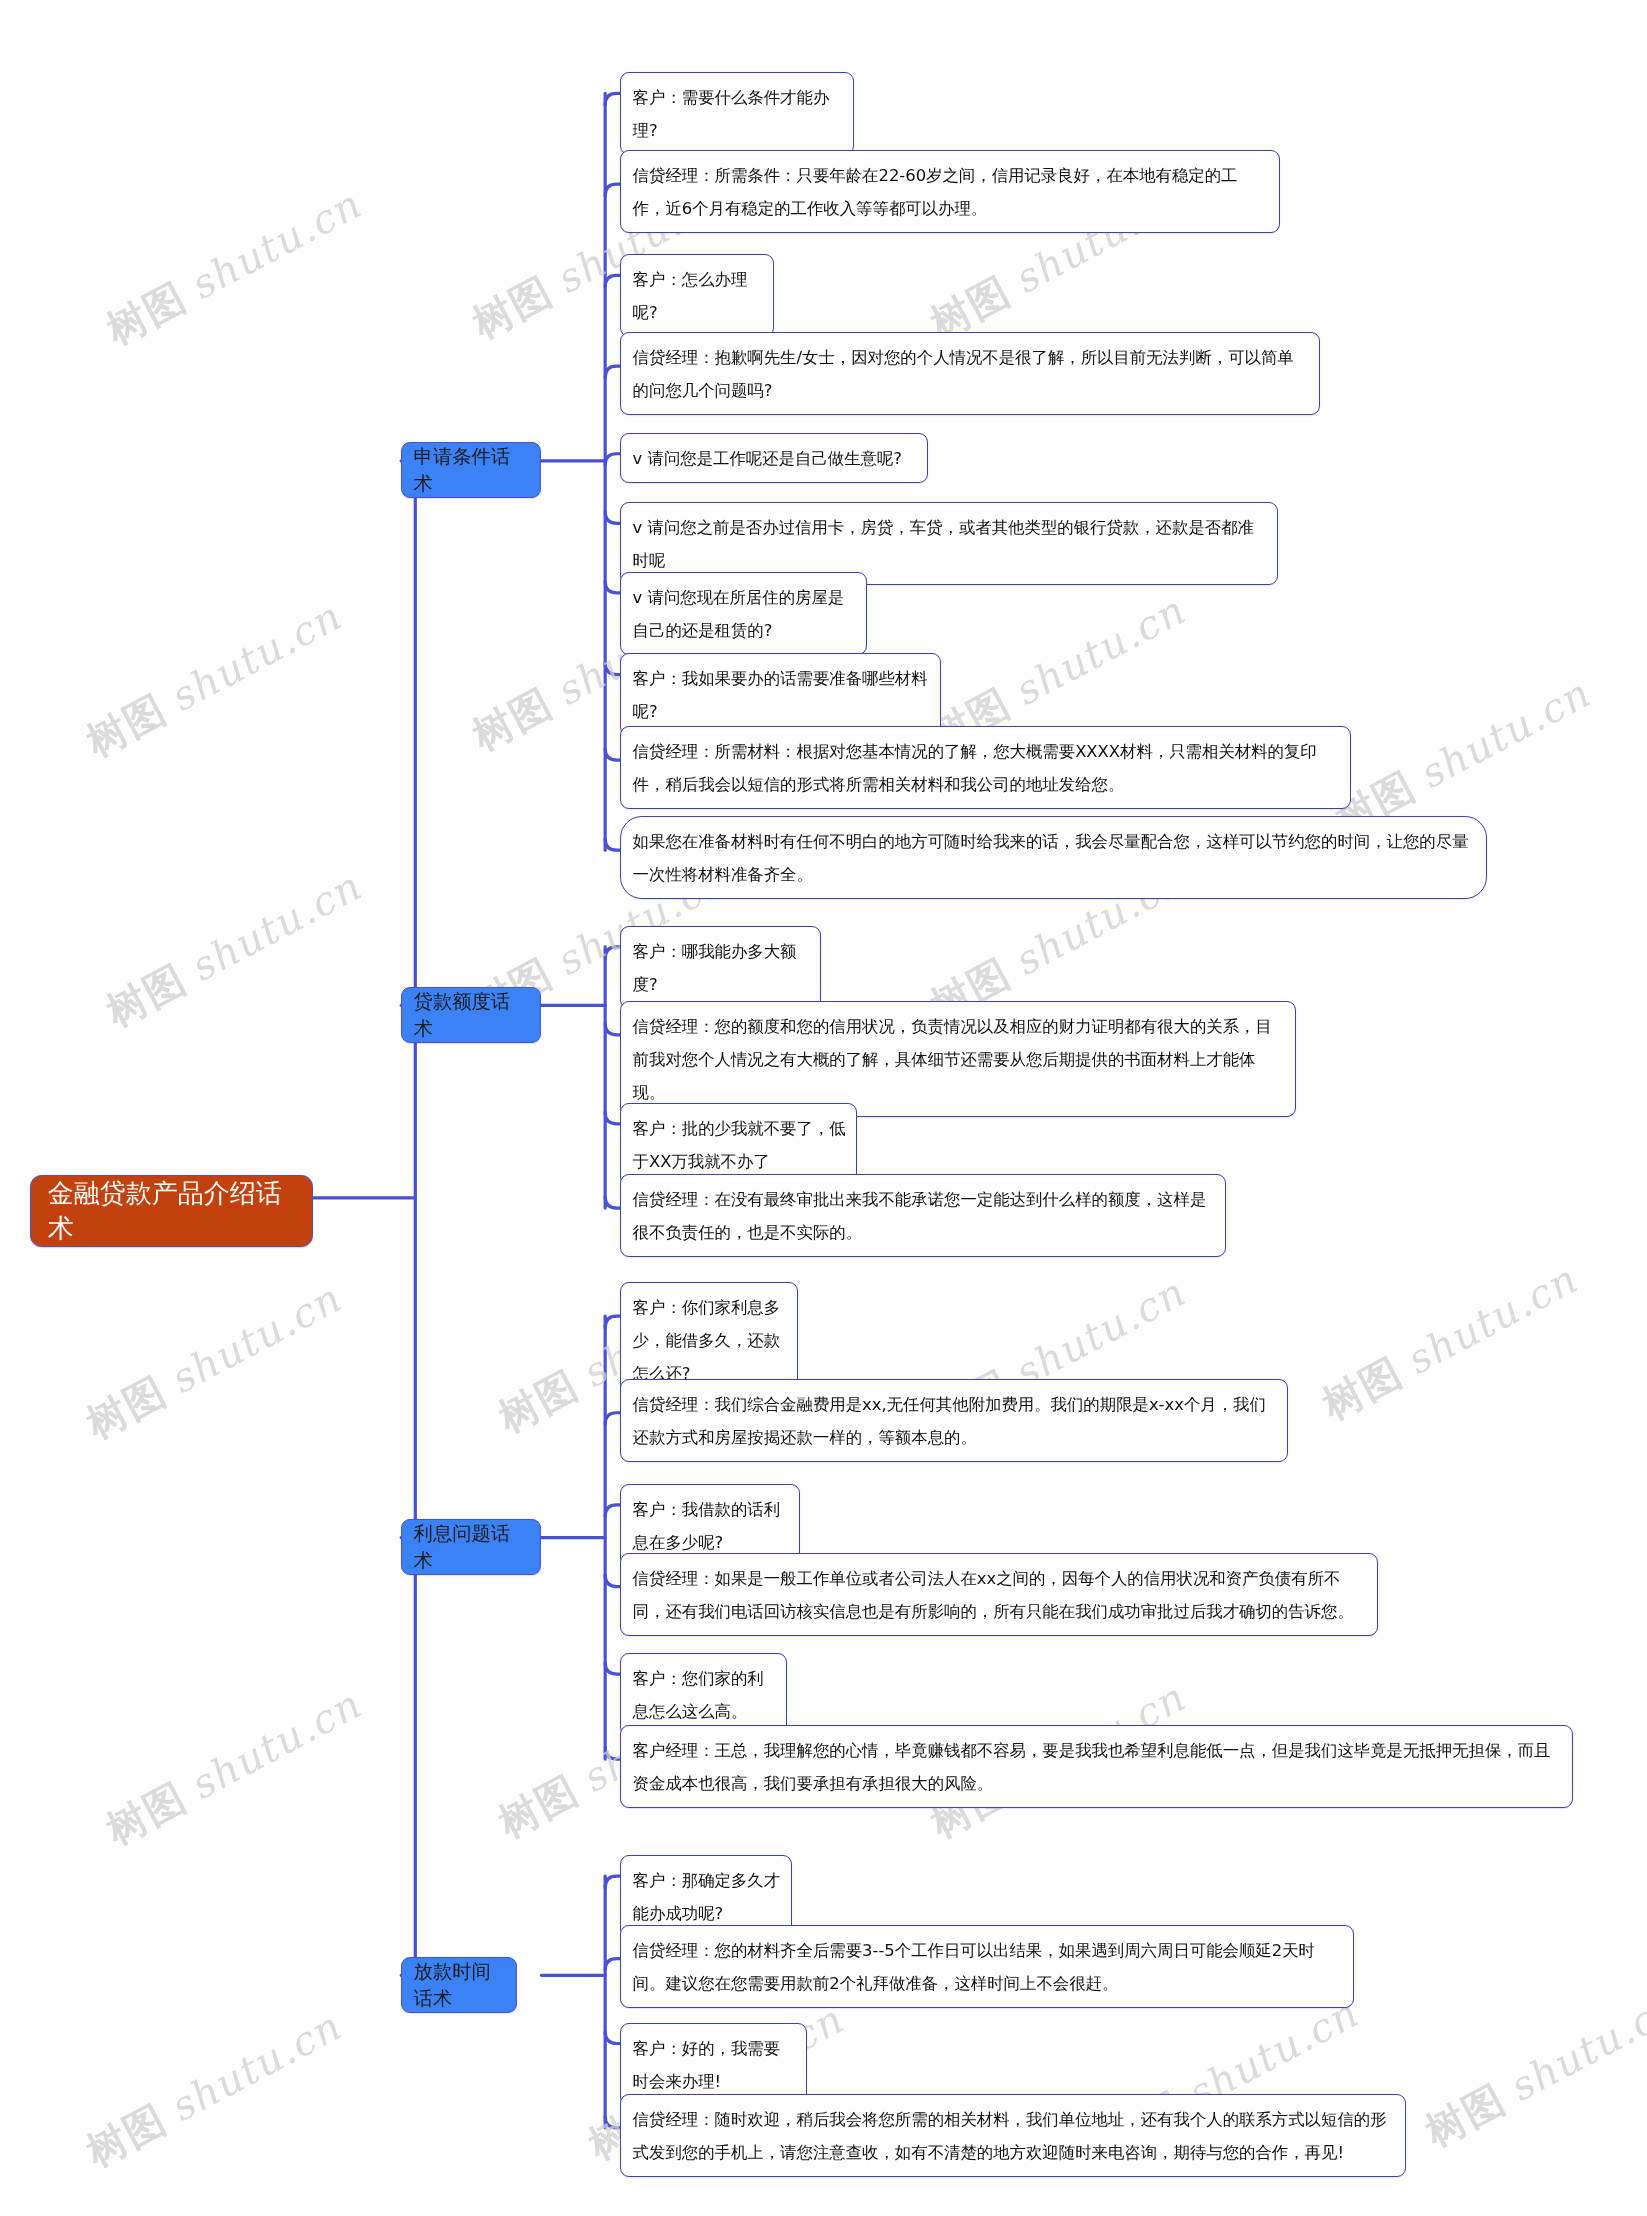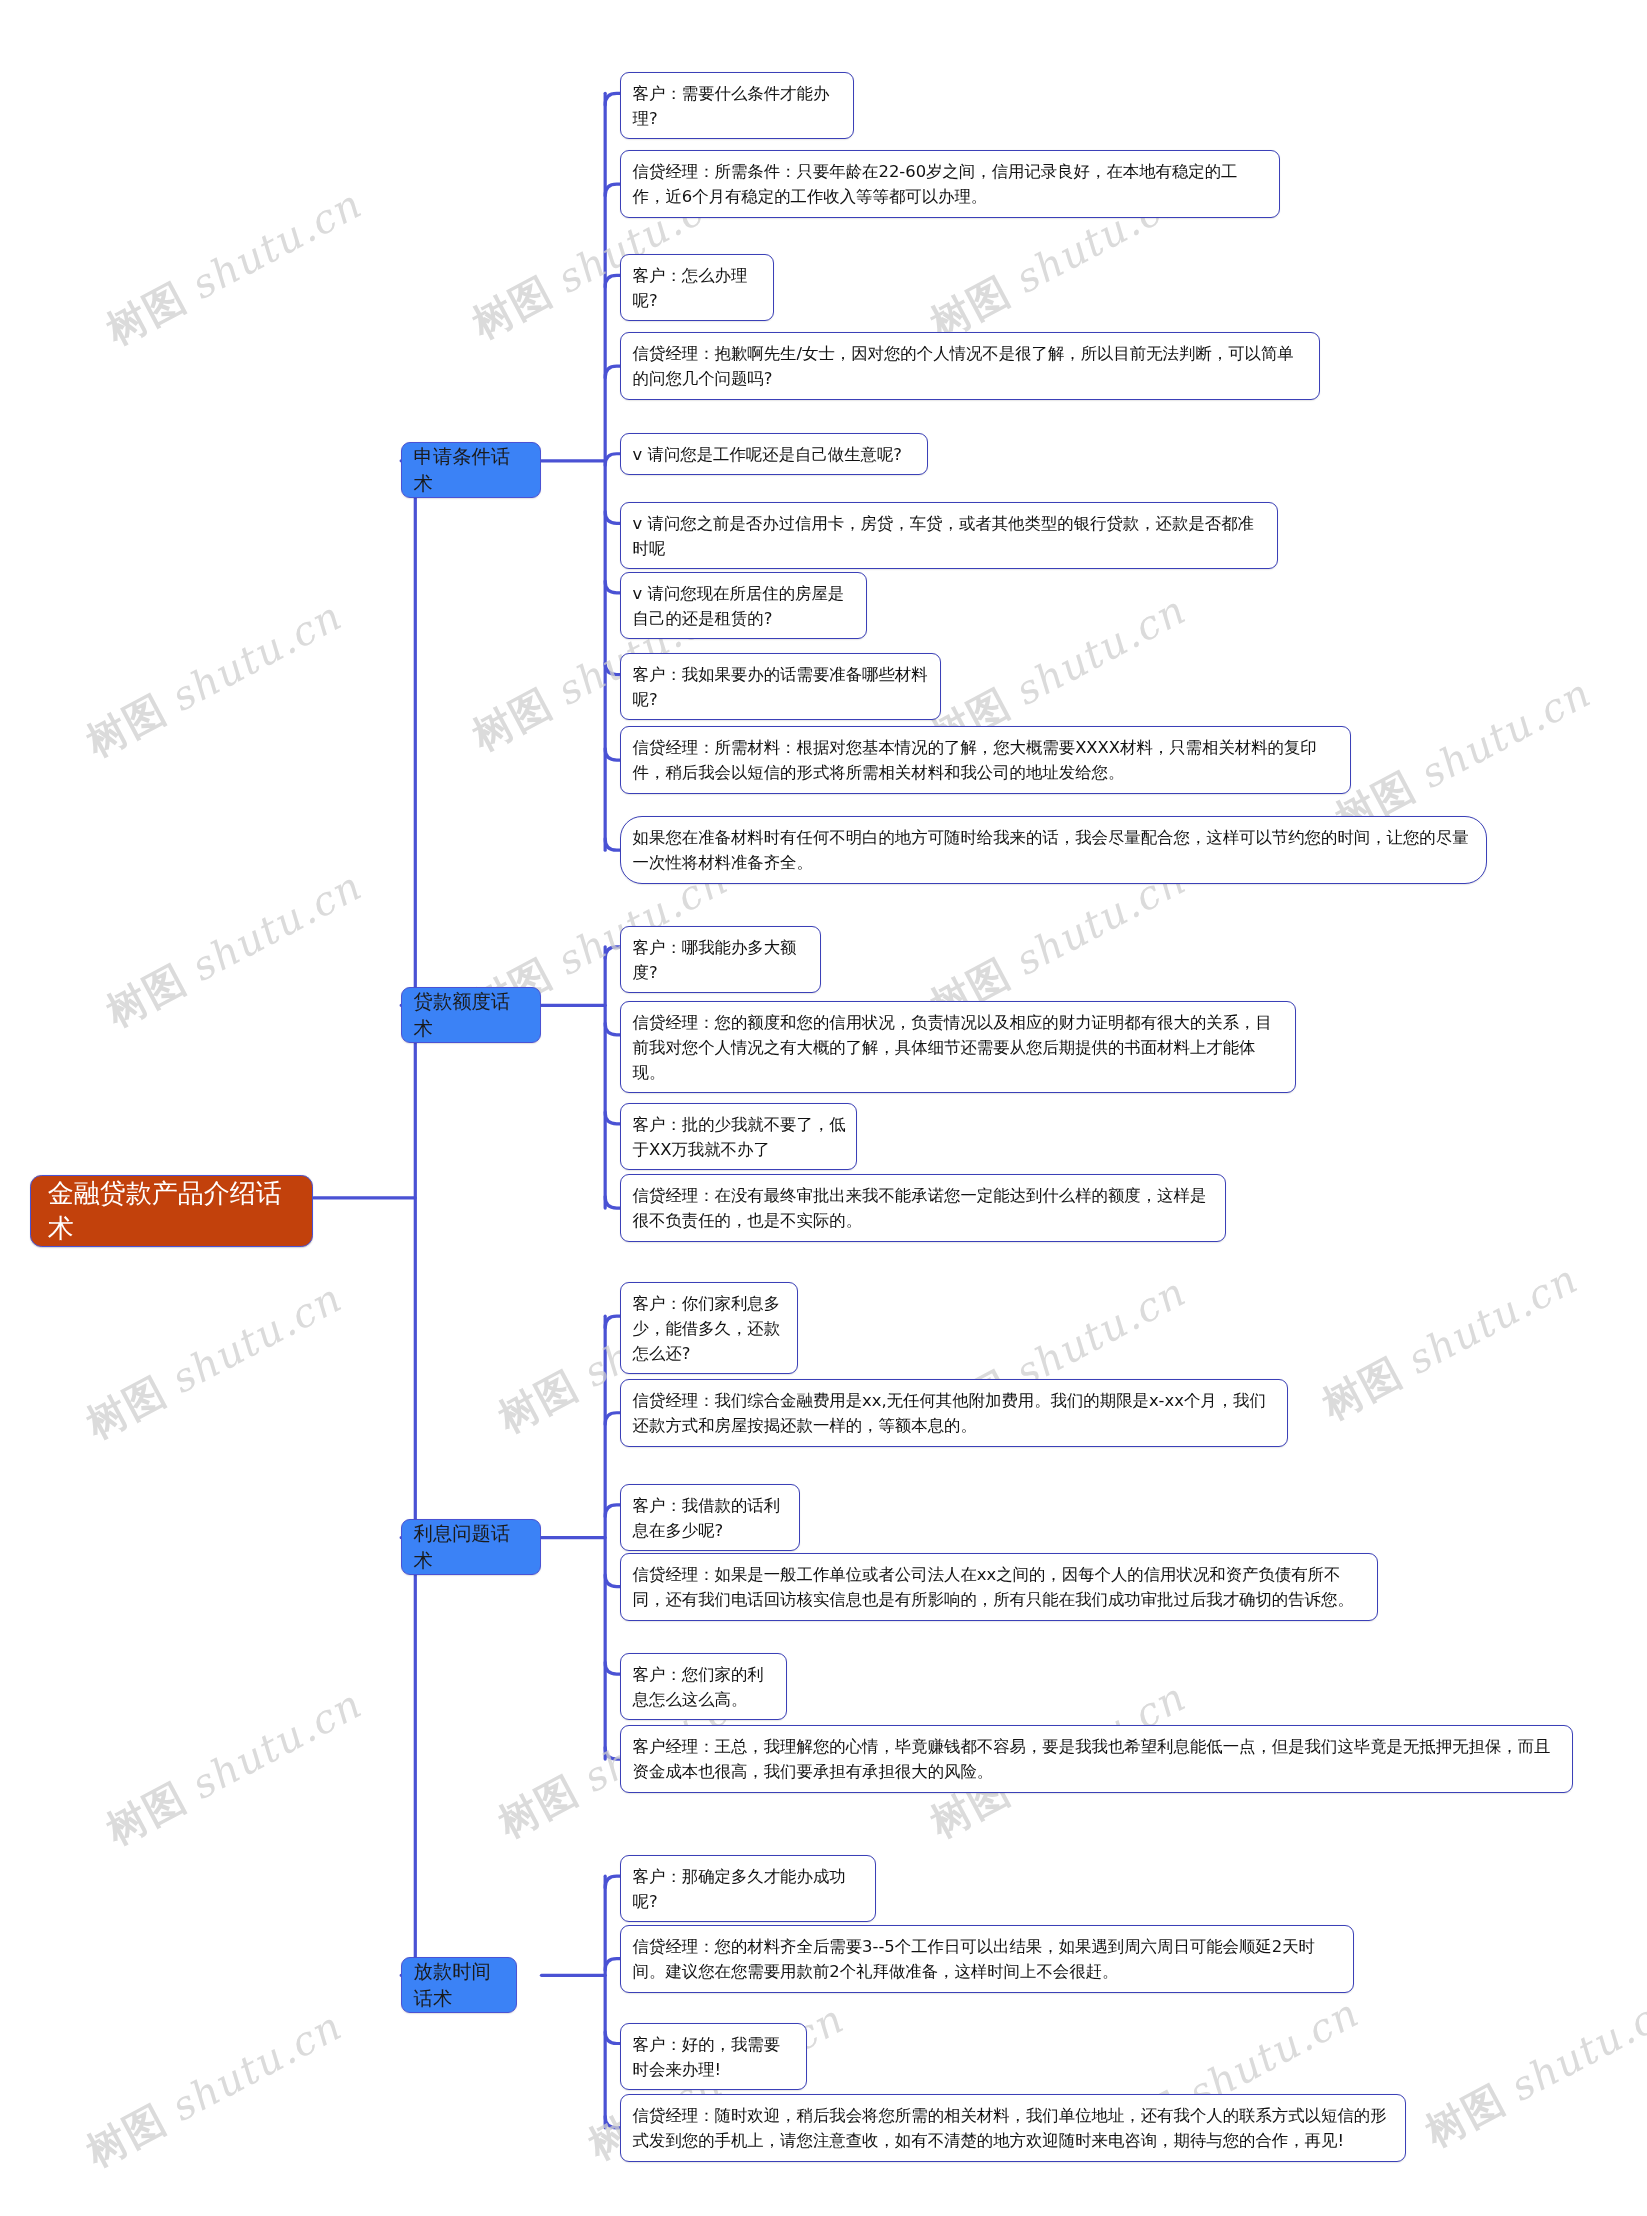--- a/index.html
+++ b/index.html
@@ -59,21 +59,21 @@
     justify-content:center;
     padding:0 11.6px;
     box-shadow:0 0.6px 1.3px rgba(0,0,0,.12);
   }
   .leaf{
     background:#ffffff;
     border:1.3px solid #3b40b8;
     border-radius:9px;
     color:#111111;
     font-size:16.4px;
-    line-height:25px;
+    line-height:33px;
     padding:7.7px 10.3px 7.7px 11.6px;
     box-shadow:0 0.6px 1.3px rgba(0,0,0,.10);
   }
   .leaf .txt{display:block;width:100%;}
 </style>
 </head>
 <body>
 
 <div id="stage">
   <svg id="links" viewBox="0 0 2560 3443">
@@ -208,21 +208,21 @@
       </div>
       <div class="node leaf" style="left: 620px; top: 1653px; width: 167px; min-height: 42px;">
         <span class="txt">客户：您们家的利息怎么这么高。</span>
       </div>
       <div class="node leaf" style="left: 620px; top: 1725px; width: 953px; min-height: 68px;">
         <span class="txt">客户经理：王总，我理解您的心情，毕竟赚钱都不容易，要是我我也希望利息能低一点，但是我们这毕竟是无抵押无担保，而且资金成本也很高，我们要承担有承担很大的风险。</span>
       </div>
       <div class="node branch" style="left: 401px; top: 1957px; width: 116px; min-height: 37px;">
         <span class="txt">放款时间话术</span>
       </div>
-      <div class="node leaf" style="left: 620px; top: 1855px; width: 256px; min-height: 42px;">
+      <div class="node leaf" style="left: 620px; top: 1855px; width: 172px; min-height: 42px;">
         <span class="txt">客户：那确定多久才能办成功呢?</span>
       </div>
       <div class="node leaf" style="left: 620px; top: 1925px; width: 734px; min-height: 68px;">
         <span class="txt">信贷经理：您的材料齐全后需要3--5个工作日可以出结果，如果遇到周六周日可能会顺延2天时间。建议您在您需要用款前2个礼拜做准备，这样时间上不会很赶。</span>
       </div>
       <div class="node leaf" style="left: 620px; top: 2023px; width: 187px; min-height: 42px;">
         <span class="txt">客户：好的，我需要时会来办理!</span>
       </div>
       <div class="node leaf" style="left: 620px; top: 2094px; width: 786px; min-height: 68px;">
         <span class="txt">信贷经理：随时欢迎，稍后我会将您所需的相关材料，我们单位地址，还有我个人的联系方式以短信的形式发到您的手机上，请您注意查收，如有不清楚的地方欢迎随时来电咨询，期待与您的合作，再见!</span>

